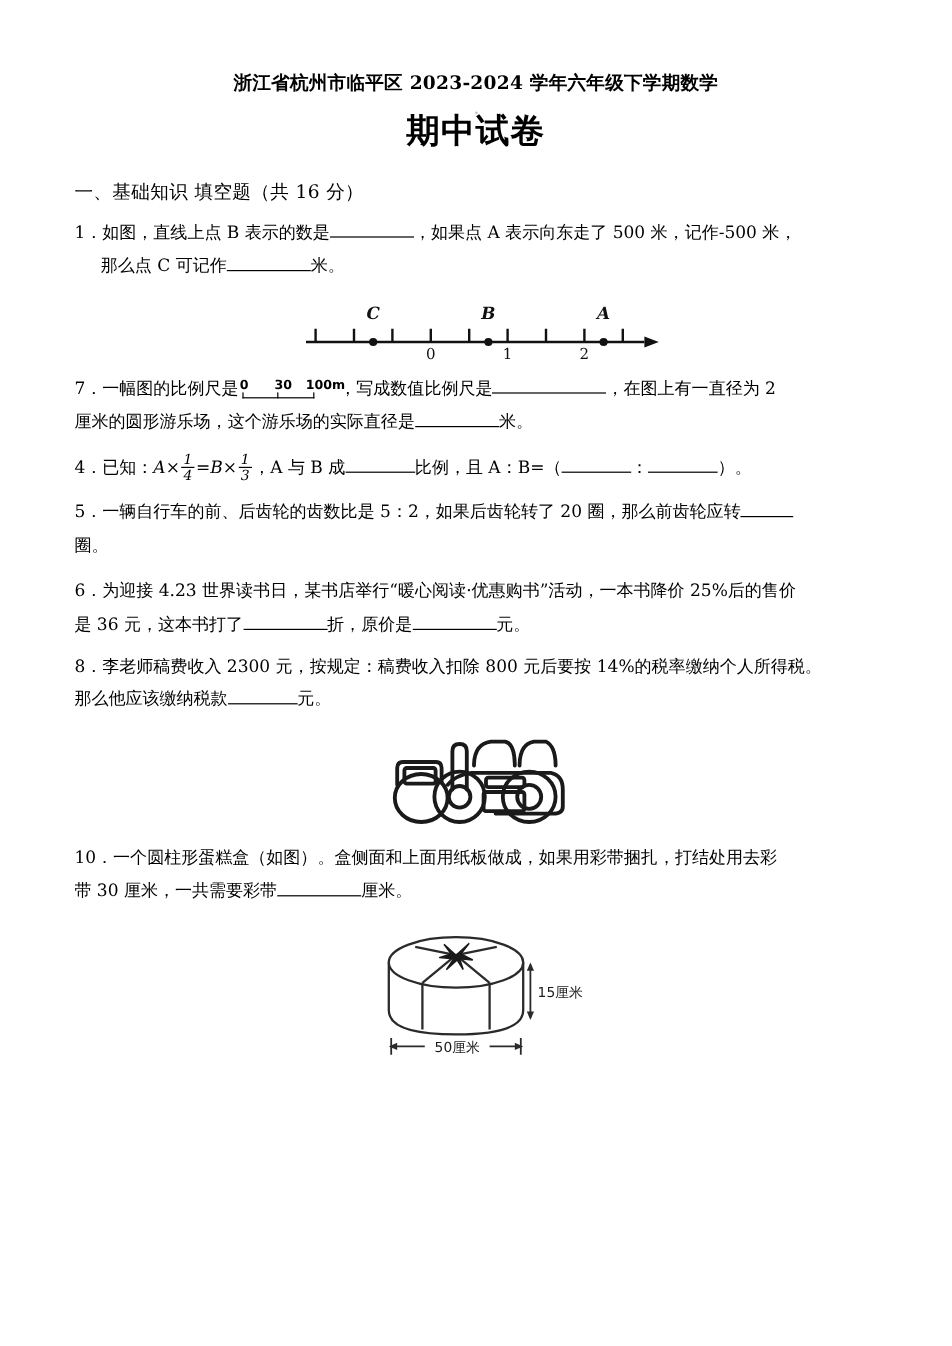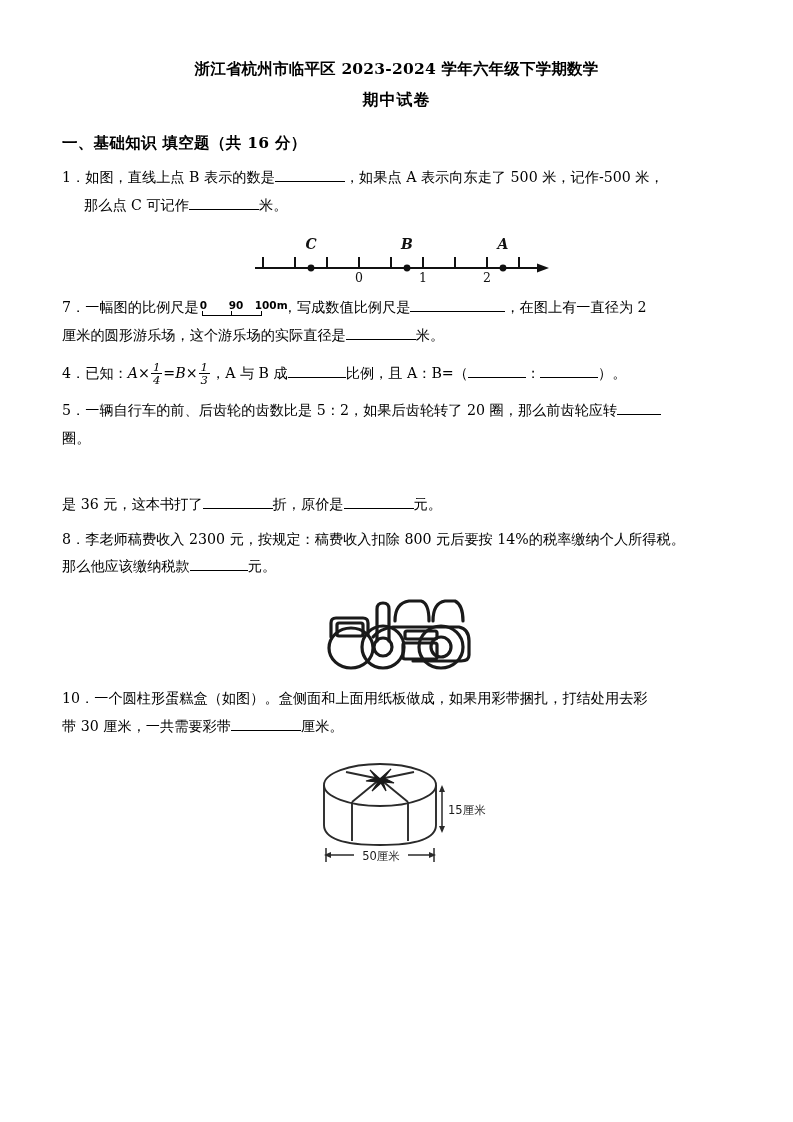--- a/index.html
+++ b/index.html
@@ -34,28 +34,28 @@
     text-align: center;
     font-weight: bold;
     font-size: 15.5px;
     letter-spacing: 0.2px;
     margin-top: 60px;
     line-height: 1.1;
   }
   .doc-subtitle {
     text-align: center;
     font-weight: bold;
-    font-size: 16px;
+    font-size: 28px;
     margin-top: 13px;
     letter-spacing: 1px;
   }
 
   
   .section-head {
-    font-weight: bold;
+    font-weight: normal;
     font-size: 15.5px;
     margin-top: 22px;
     margin-bottom: 4px;
     letter-spacing: 0.3px;
   }
 
   
   .q {
     font-size: 14.2px;
     line-height: 2.0;
@@ -179,36 +179,36 @@
       <text x="170" y="17" font-family="DejaVu Serif, serif" font-size="14" font-style="italic" font-weight="bold" text-anchor="middle" fill="#111">B</text>
       <text x="266" y="17" font-family="DejaVu Serif, serif" font-size="14" font-style="italic" font-weight="bold" text-anchor="middle" fill="#111">A</text>
 
       <text x="122" y="50" font-family="DejaVu Serif, serif" font-size="12.5" text-anchor="middle" fill="#111">0</text>
       <text x="186" y="50" font-family="DejaVu Serif, serif" font-size="12.5" text-anchor="middle" fill="#111">1</text>
       <text x="250" y="50" font-family="DejaVu Serif, serif" font-size="12.5" text-anchor="middle" fill="#111">2</text>
     </svg>
   </div>
 
   <div class="q">
-    <span>7．一幅图的比例尺是</span><span class="scalebar"><span class="lbl l0">0</span><span class="lbl l50">90</span><span class="lbl l100">100m</span><span class="bar"></span><span class="midtick"></span></span><span>，写成数值比例尺是</span><span class="blank b-lg"></span><span>，在图上有一直径为 2</span><br>
+    <span>7．一幅图的比例尺是</span><span class="scalebar"><span class="lbl l0">0</span><span class="lbl l50">30</span><span class="lbl l100">100m</span><span class="bar"></span><span class="midtick"></span></span><span>，写成数值比例尺是</span><span class="blank b-lg"></span><span>，在图上有一直径为 2</span><br>
     <span>厘米的圆形游乐场，这个游乐场的实际直径是</span><span class="blank b-md"></span><span>米。</span>
   </div>
 
 
   <div class="q">
     <span>4．已知：</span><span class="ital">A</span><span>×</span><span class="frac"><span class="num">1</span><span class="den">4</span></span><span>=</span><span class="ital">B</span><span>×</span><span class="frac"><span class="num">1</span><span class="den">3</span></span><span>，A 与 B 成</span><span class="blank b-sm"></span><span>比例，且 A：B=（</span><span class="blank b-sm"></span><span>：</span><span class="blank b-sm"></span><span>）。</span>
   </div>
 
   <div class="q">
     <span>5．一辆自行车的前、后齿轮的齿数比是 5：2，如果后齿轮转了 20 圈，那么前齿轮应转</span><span class="blank b-xs"></span><br>
     <span>圈。</span>
   </div>
 
   <div class="q">
-    <br>
+    <span>6．为迎接 4.23 世界读书日，某书店举行“暖心阅读·优惠购书”活动，一本书降价 25%后的售价</span><br>
     <span>是 36 元，这本书打了</span><span class="blank b-md"></span><span>折，原价是</span><span class="blank b-md"></span><span>元。</span>
   </div>
 
 
   <div class="q tight">
     <span>8．李老师稿费收入 2300 元，按规定：稿费收入扣除 800 元后要按 14%的税率缴纳个人所得税。</span><br>
     <span>那么他应该缴纳税款</span><span class="blank b-sm"></span><span>元。</span>
   </div>
 
 

